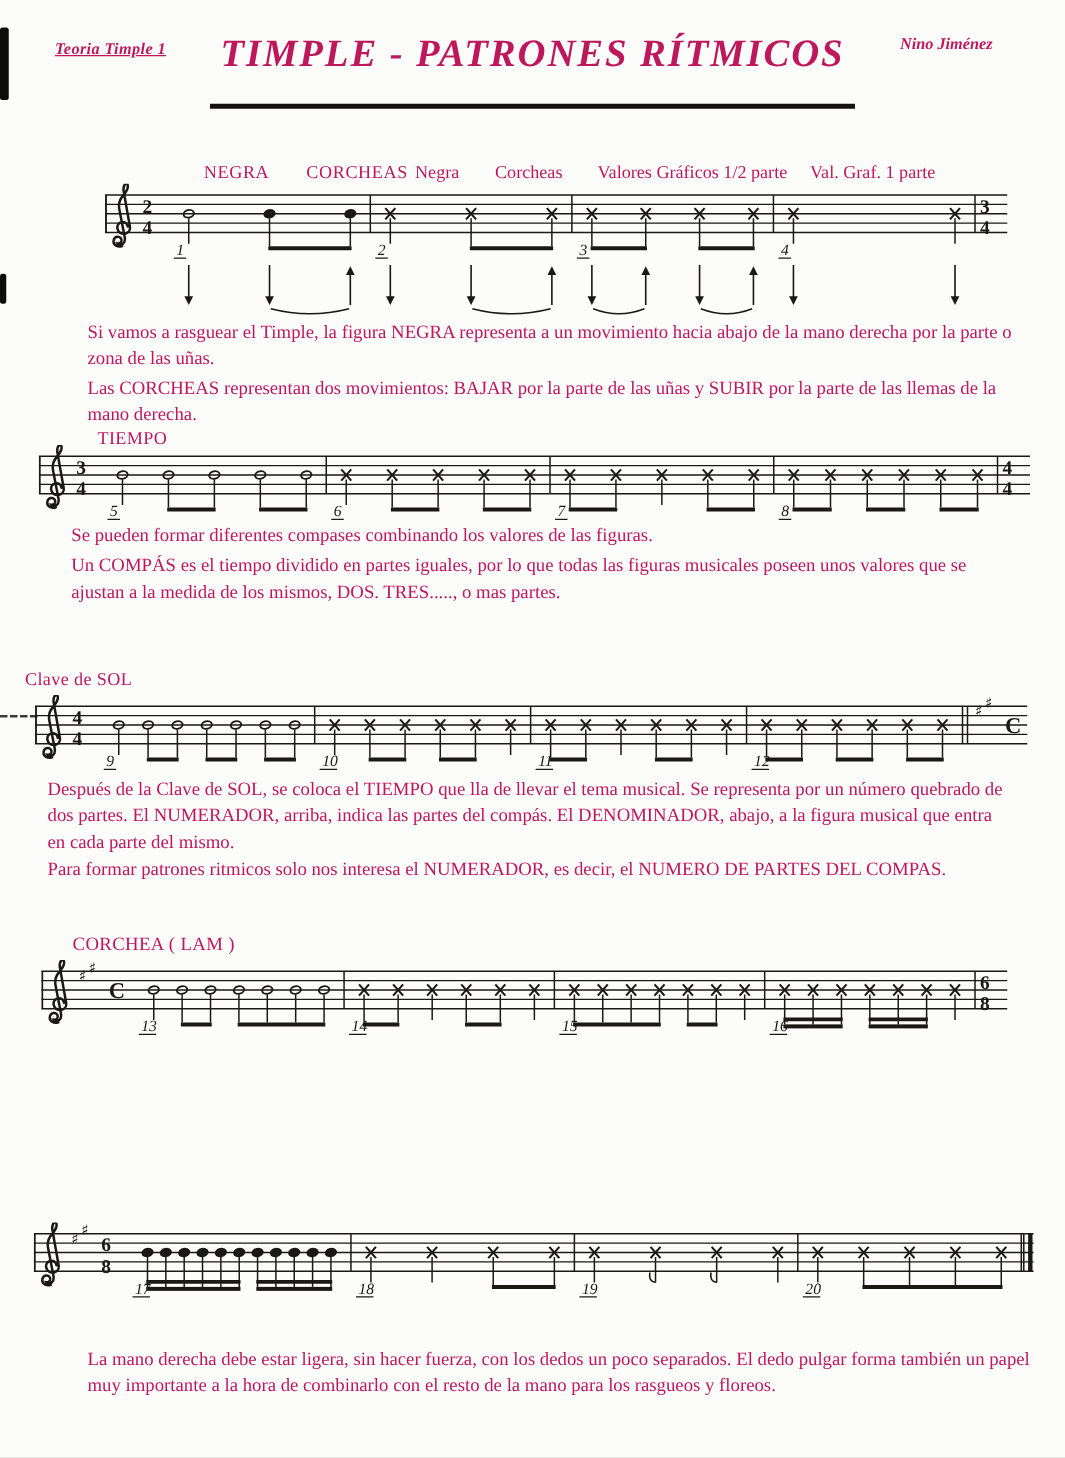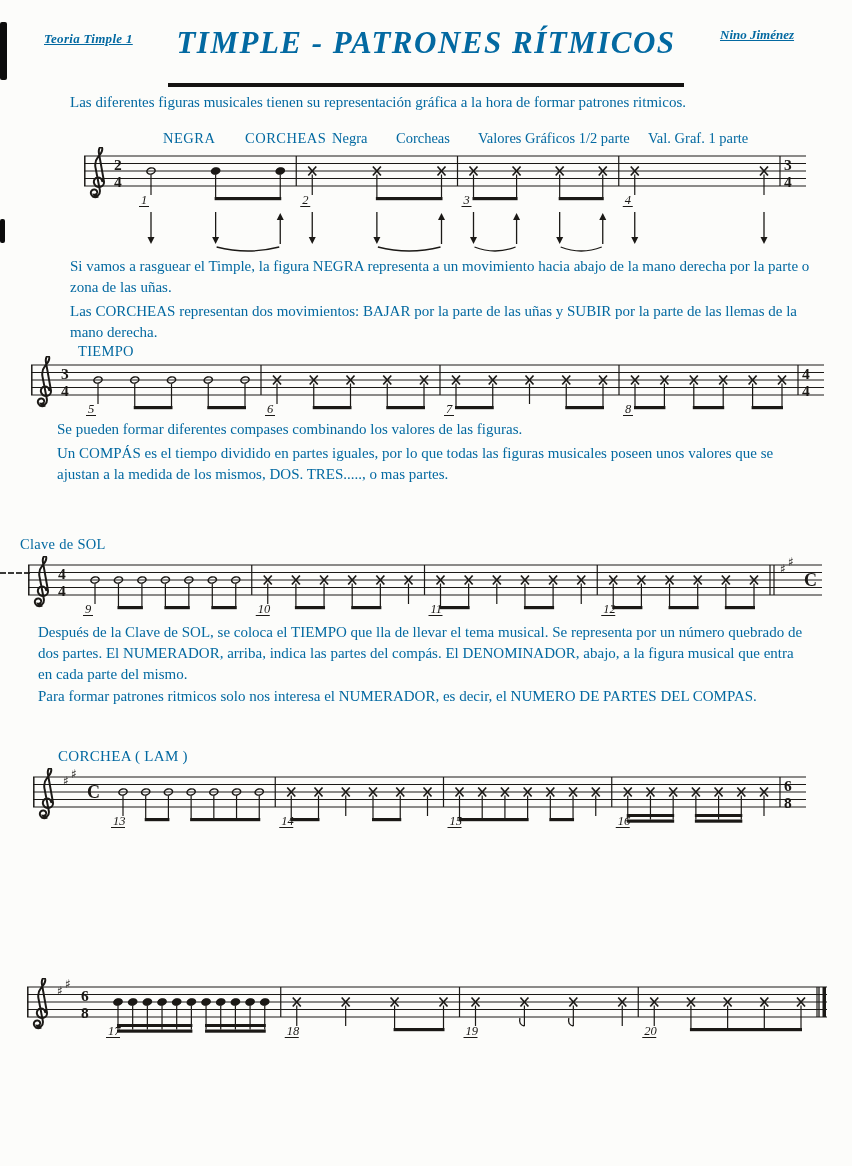--- a/index.html
+++ b/index.html
@@ -1,25 +1,25 @@
 <!DOCTYPE html>
 <html><head>
 <meta charset="utf-8">
 <style>
   html,body{margin:0;padding:0;background:#d8d8d4;}
   .page{position:relative;width:852px;height:1166px;background:#fcfcfa;overflow:hidden;
-        font-family:"Liberation Serif","DejaVu Serif",serif;color:#0369a1;}
+        font-family:"Liberation Serif","DejaVu Serif",serif;color:#be185d;}
   .artifact{position:absolute;background:#0c0c0c;}
   .a1{left:0;top:22px;width:7px;height:58px;border-radius:2px;}
   .a2{left:0;top:219px;width:5px;height:24px;border-radius:2px;}
   .a3{left:0;top:572px;width:30px;height:0;background:none;border-top:2px dashed #3a3a38;}
   .hleft{position:absolute;left:44px;top:31px;font-size:13px;font-weight:bold;font-style:italic;
          text-decoration:underline;letter-spacing:.3px;}
   .hright{position:absolute;left:720px;top:27px;font-size:13px;font-weight:bold;font-style:italic;
-          text-decoration:underline;}
+          }
   .title{position:absolute;left:168px;top:25px;width:516px;text-align:center;font-size:31px;
          font-weight:bold;font-style:italic;letter-spacing:1.5px;padding-bottom:22px;
          border-bottom:4px solid #151311;white-space:nowrap;}
   .para{position:absolute;margin:0;font-size:15px;line-height:1.4;}
   .p1{left:70px;top:92px;width:740px;}
   .p2{left:70px;top:256px;width:748px;}
   .p3{left:70px;top:301px;width:748px;}
   .p4{left:57px;top:419px;width:760px;}
   .p5{left:57px;top:443px;width:762px;}
   .p6{left:57px;top:490px;width:760px;}
@@ -50,21 +50,20 @@
 
 <div class="page">
   <div class="artifact a1"></div>
   <div class="artifact a2"></div>
   <div class="artifact a3"></div>
 
   <div class="hleft">Teoria Timple 1</div>
   <div class="title">TIMPLE  -  PATRONES RÍTMICOS</div>
   <div class="hright">Nino Jiménez</div>
 
-  <p class="para p1">Las diferentes figuras musicales tienen su representación gráfica  a la hora de formar patrones ritmicos.</p>
 
   <span class="sl sl0">NEGRA</span>
   <span class="sl sl1">CORCHEAS</span>
   <span class="sl sl2">Negra</span>
   <span class="sl sl3">Corcheas</span>
   <span class="sl sl4">Valores Gráficos 1/2 parte</span>
   <span class="sl sl5">Val. Graf. 1 parte</span>
 
   <svg class="staff st1" width="722" height="106" viewBox="0 0 722 106">
       <line x1="0" y1="9" x2="722" y2="9" stroke="#1b1916" stroke-width="1.05"></line>
@@ -580,13 +579,14 @@
       <line x1="737.3125" y1="27.5" x2="737.3125" y2="50" stroke="#1b1916" stroke-width="1.2"></line>
       <line x1="770" y1="19.5" x2="778" y2="28.5" stroke="#1b1916" stroke-width="1.7"></line>
       <line x1="770" y1="28.5" x2="778" y2="19.5" stroke="#1b1916" stroke-width="1.7"></line>
       <line x1="774" y1="27.5" x2="774" y2="50" stroke="#1b1916" stroke-width="1.2"></line>
       <rect x="662.9375" y="50" width="112.0625" height="3.2" fill="#1b1916"></rect>
       <line x1="790" y1="9" x2="790" y2="39" stroke="#1b1916" stroke-width="1.2"></line>
       <line x1="792" y1="9" x2="792" y2="39" stroke="#1b1916" stroke-width="1.3"></line>
       <rect x="795.5" y="9" width="3.5" height="30" fill="#1b1916"></rect>
     </svg>
 
+  <p class="para p10">La mano derecha debe estar ligera, sin hacer fuerza, con los dedos un poco separados. El dedo pulgar forma también un papel muy importante a la hora de combinarlo con el resto de la mano para los rasgueos y floreos.</p>
 </div>
 
 </body></html>

